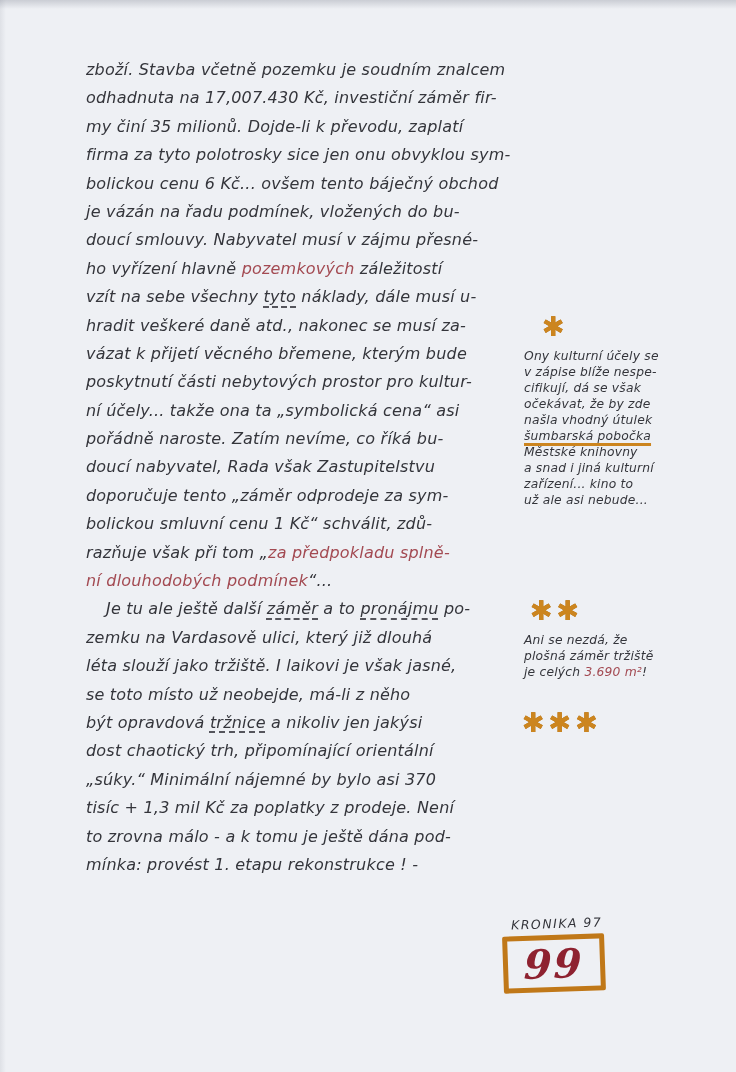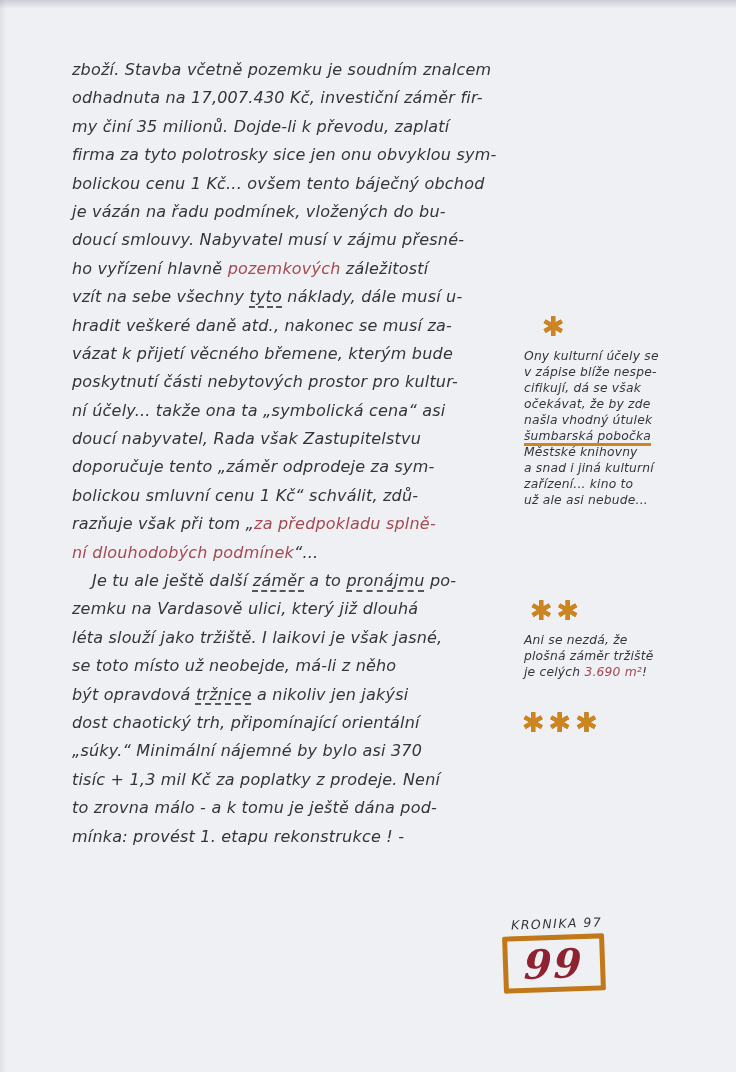--- a/index.html
+++ b/index.html
@@ -18,21 +18,21 @@
   .edge-top{
     position:absolute;top:0;left:0;right:0;height:9px;
     background:linear-gradient(to bottom,rgba(110,115,130,.28),rgba(110,115,130,0));
   }
   .edge-left{
     position:absolute;top:0;left:0;bottom:0;width:6px;
     background:linear-gradient(to right,rgba(110,115,130,.12),rgba(110,115,130,0));
   }
   
   .main-text{
-    position:absolute;left:72px;top:56px;width:462px;
+    position:absolute;left:86px;top:56px;width:462px;
     color:var(--ink);
     font-style:italic;
     font-size:16px;
     line-height:28.4px;
     letter-spacing:.2px;
   }
   .tline{white-space:nowrap;height:28.4px;}
   .tline.indent{padding-left:20px;}
   .c-red{color:var(--red);}
   .u-dash{
@@ -105,29 +105,30 @@
 <body>
 
 <div class="edge-top"></div>
 <div class="edge-left"></div>
 
 <div class="main-text">
     <div class="tline"><span>zboží. Stavba včetně pozemku je soudním znalcem</span></div>
     <div class="tline"><span>odhadnuta na 17,007.430 Kč, investiční záměr fir-</span></div>
     <div class="tline"><span>my činí 35 milionů. Dojde-li k převodu, zaplatí</span></div>
     <div class="tline"><span>firma za tyto polotrosky sice jen onu obvyklou sym-</span></div>
-    <div class="tline"><span>bolickou cenu 1 Kč... ovšem tento báječný obchod</span></div>
+    <div class="tline"><span>bolickou cenu 6 Kč... ovšem tento báječný obchod</span></div>
     <div class="tline"><span>je vázán na řadu podmínek, vložených do bu-</span></div>
     <div class="tline"><span>doucí smlouvy. Nabyvatel musí v zájmu přesné-</span></div>
     <div class="tline"><span>ho vyřízení hlavně </span><span class="c-red">pozemkových</span><span> záležitostí</span></div>
     <div class="tline"><span>vzít na sebe všechny </span><span class="u-dash">tyto</span><span> náklady, dále musí u-</span></div>
     <div class="tline"><span>hradit veškeré daně atd., nakonec se musí za-</span></div>
     <div class="tline"><span>vázat k přijetí věcného břemene, kterým bude</span></div>
     <div class="tline"><span>poskytnutí části nebytových prostor pro kultur-</span></div>
     <div class="tline"><span>ní účely... takže ona ta „symbolická cena“ asi</span></div>
+    <div class="tline"><span>pořádně naroste. Zatím nevíme, co říká bu-</span></div>
     <div class="tline"><span>doucí nabyvatel, Rada však Zastupitelstvu</span></div>
     <div class="tline"><span>doporučuje tento „záměr odprodeje za sym-</span></div>
     <div class="tline"><span>bolickou smluvní cenu 1 Kč“ </span><span class="u-reddash">schválit</span><span>, zdů-</span></div>
     <div class="tline"><span>razňuje však při tom „</span><span class="c-red">za předpokladu splně-</span></div>
     <div class="tline"><span class="c-red">ní dlouhodobých podmínek</span><span>“...</span></div>
     <div class="tline indent"><span>Je tu ale ještě další </span><span class="u-dash">záměr</span><span> a to </span><span class="u-dash">pronájmu</span><span> po-</span></div>
     <div class="tline"><span>zemku na Vardasově ulici, který již dlouhá</span></div>
     <div class="tline"><span>léta slouží jako tržiště. I laikovi je však jasné,</span></div>
     <div class="tline"><span>se toto místo už neobejde, má-li z něho</span></div>
     <div class="tline"><span>být opravdová </span><span class="u-dash">tržnice</span><span> a nikoliv jen jakýsi</span></div>

